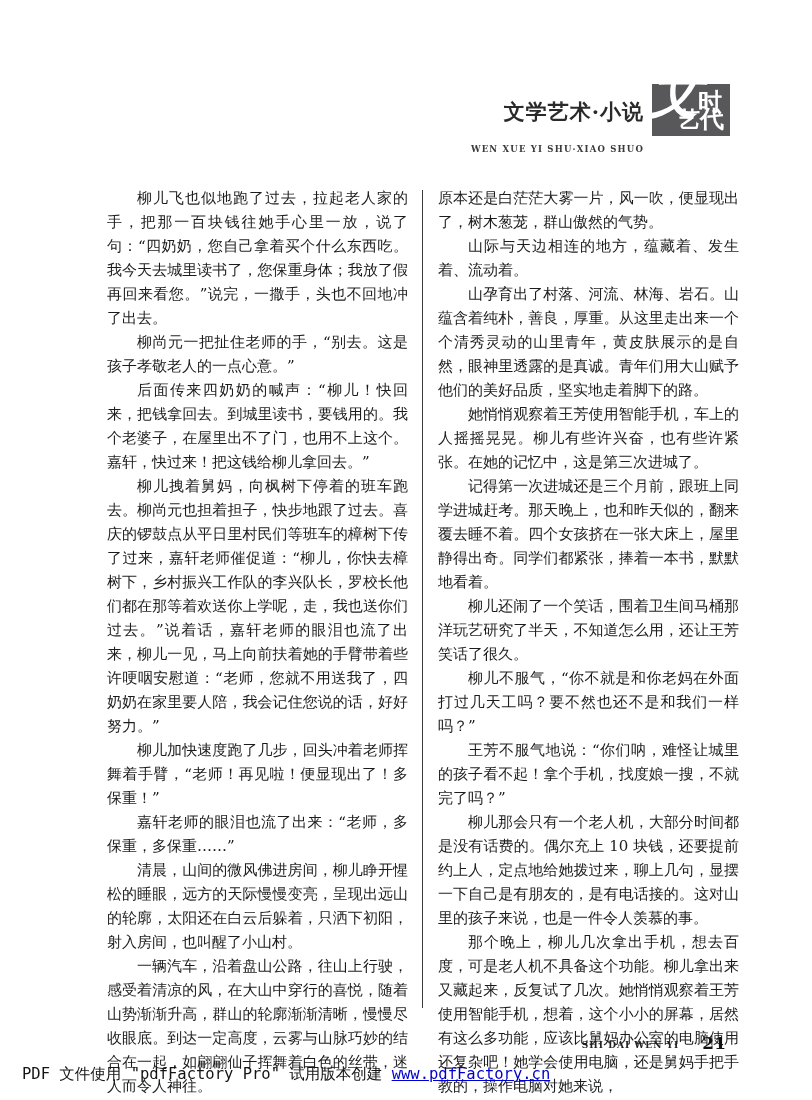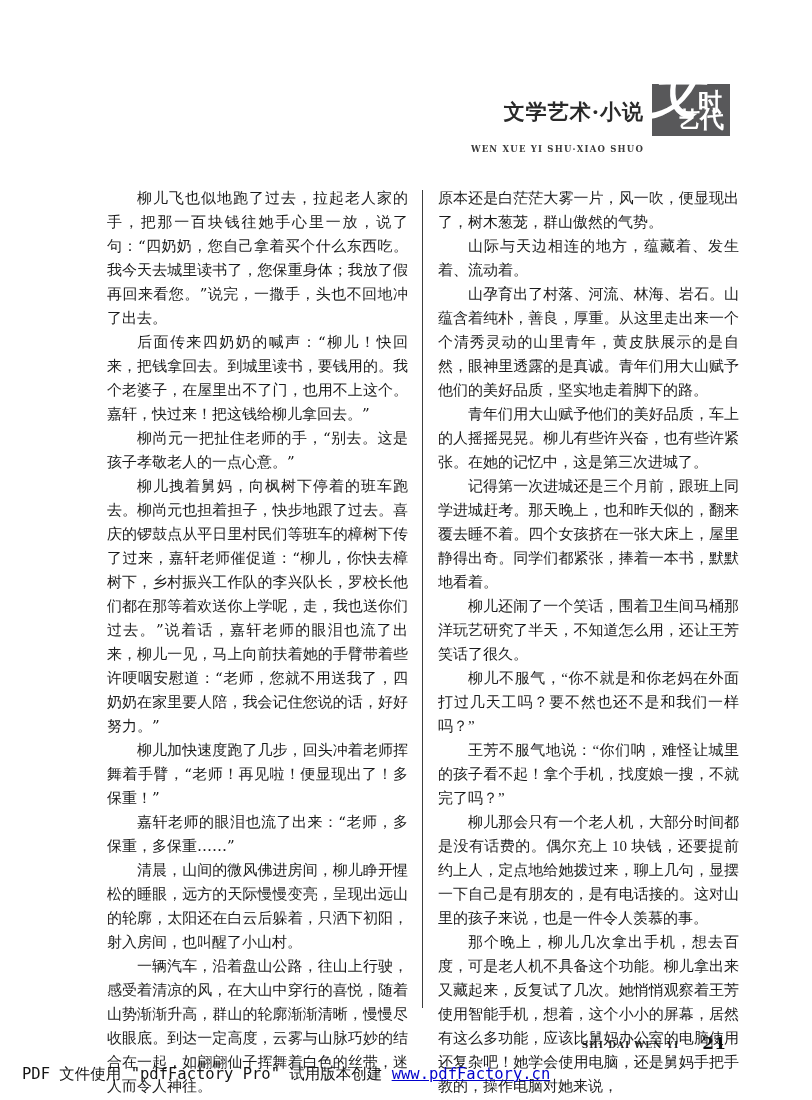--- a/index.html
+++ b/index.html
@@ -42,21 +42,21 @@
   
   .text-area {
     position: absolute; left: 90px; top: 186px; width: 632px; height: 828px; margin-left: 17px;
   }
   .col {
     position: absolute; top: 0; width: 301px;
     font-size: 15px; line-height: 24px; text-align: justify; text-justify: inter-ideograph;
     color: #1c1c1c;
   }
   .col-left  { left: 0; }
-  .col-right { right: 0; font-family: Liberation Serif, serif; }
+  .col-right { right: 0; }
   .col p { text-indent: 2em; }
   .col p.cont { text-indent: 0; }
   .col-divider {
     position: absolute; left: 315px; top: 4px; height: 818px; width: 1px;
     background: #3c3c3c;
   }
 
   
   .footer {
     position: absolute; right: 86px; top: 1033px; white-space: nowrap; text-align: right;
@@ -94,35 +94,35 @@
       <span class="logo-wen">文</span>
       <span class="logo-shi">时</span>
       <span class="logo-yi">艺</span>
       <span class="logo-dai">代</span>
     </div>
   </div>
 
   <div class="text-area">
     <div class="col col-left" id="col-left">
         <p>柳儿飞也似地跑了过去，拉起老人家的手，把那一百块钱往她手心里一放，说了句：“四奶奶，您自己拿着买个什么东西吃。我今天去城里读书了，您保重身体；我放了假再回来看您。”说完，一撒手，头也不回地冲了出去。</p>
+        <p>柳尚元一把扯住老师的手，“别去。这是孩子孝敬老人的一点心意。”</p>
         <p>后面传来四奶奶的喊声：“柳儿！快回来，把钱拿回去。到城里读书，要钱用的。我个老婆子，在屋里出不了门，也用不上这个。嘉轩，快过来！把这钱给柳儿拿回去。”</p>
-        <p>柳尚元一把扯住老师的手，“别去。这是孩子孝敬老人的一点心意。”</p>
         <p>柳儿拽着舅妈，向枫树下停着的班车跑去。柳尚元也担着担子，快步地跟了过去。喜庆的锣鼓点从平日里村民们等班车的樟树下传了过来，嘉轩老师催促道：“柳儿，你快去樟树下，乡村振兴工作队的李兴队长，罗校长他们都在那等着欢送你上学呢，走，我也送你们过去。”说着话，嘉轩老师的眼泪也流了出来，柳儿一见，马上向前扶着她的手臂带着些许哽咽安慰道：“老师，您就不用送我了，四奶奶在家里要人陪，我会记住您说的话，好好努力。”</p>
         <p>柳儿加快速度跑了几步，回头冲着老师挥舞着手臂，“老师！再见啦！便显现出了！多保重！”</p>
         <p>嘉轩老师的眼泪也流了出来：“老师，多保重，多保重……”</p>
         <p>清晨，山间的微风佛进房间，柳儿睁开惺松的睡眼，远方的天际慢慢变亮，呈现出远山的轮廓，太阳还在白云后躲着，只洒下初阳，射入房间，也叫醒了小山村。</p>
         <p>一辆汽车，沿着盘山公路，往山上行驶，感受着清凉的风，在大山中穿行的喜悦，随着山势渐渐升高，群山的轮廓渐渐清晰，慢慢尽收眼底。到达一定高度，云雾与山脉巧妙的结合在一起，如翩翩仙子挥舞着白色的丝带，迷人而令人神往。</p>
         <p>穿过层层白雾，登上瞭望台，俯视整座大山，</p>
       </div>
     <div class="col-divider"></div>
     <div class="col col-right" id="col-right">
         <p class="cont">原本还是白茫茫大雾一片，风一吹，便显现出了，树木葱茏，群山傲然的气势。</p>
         <p>山际与天边相连的地方，蕴藏着、发生着、流动着。</p>
         <p>山孕育出了村落、河流、林海、岩石。山蕴含着纯朴，善良，厚重。从这里走出来一个个清秀灵动的山里青年，黄皮肤展示的是自然，眼神里透露的是真诚。青年们用大山赋予他们的美好品质，坚实地走着脚下的路。</p>
-        <p>青年们用大山赋予他们的美好品质，车上的人摇摇晃晃。柳儿有些许兴奋，也有些许紧张。在她的记忆中，这是第三次进城了。</p>
+        <p>她悄悄观察着王芳使用智能手机，车上的人摇摇晃晃。柳儿有些许兴奋，也有些许紧张。在她的记忆中，这是第三次进城了。</p>
         <p>记得第一次进城还是三个月前，跟班上同学进城赶考。那天晚上，也和昨天似的，翻来覆去睡不着。四个女孩挤在一张大床上，屋里静得出奇。同学们都紧张，捧着一本书，默默地看着。</p>
         <p>柳儿还闹了一个笑话，围着卫生间马桶那洋玩艺研究了半天，不知道怎么用，还让王芳笑话了很久。</p>
         <p>柳儿不服气，“你不就是和你老妈在外面打过几天工吗？要不然也还不是和我们一样吗？”</p>
         <p>王芳不服气地说：“你们呐，难怪让城里的孩子看不起！拿个手机，找度娘一搜，不就完了吗？”</p>
         <p>柳儿那会只有一个老人机，大部分时间都是没有话费的。偶尔充上 10 块钱，还要提前约上人，定点地给她拨过来，聊上几句，显摆一下自己是有朋友的，是有电话接的。这对山里的孩子来说，也是一件令人羡慕的事。</p>
         <p>那个晚上，柳儿几次拿出手机，想去百度，可是老人机不具备这个功能。柳儿拿出来又藏起来，反复试了几次。她悄悄观察着王芳使用智能手机，想着，这个小小的屏幕，居然有这么多功能，应该比舅妈办公室的电脑使用还复杂吧！她学会使用电脑，还是舅妈手把手教的，操作电脑对她来说，</p>
       </div>
   </div>
 
   <div class="footer">

